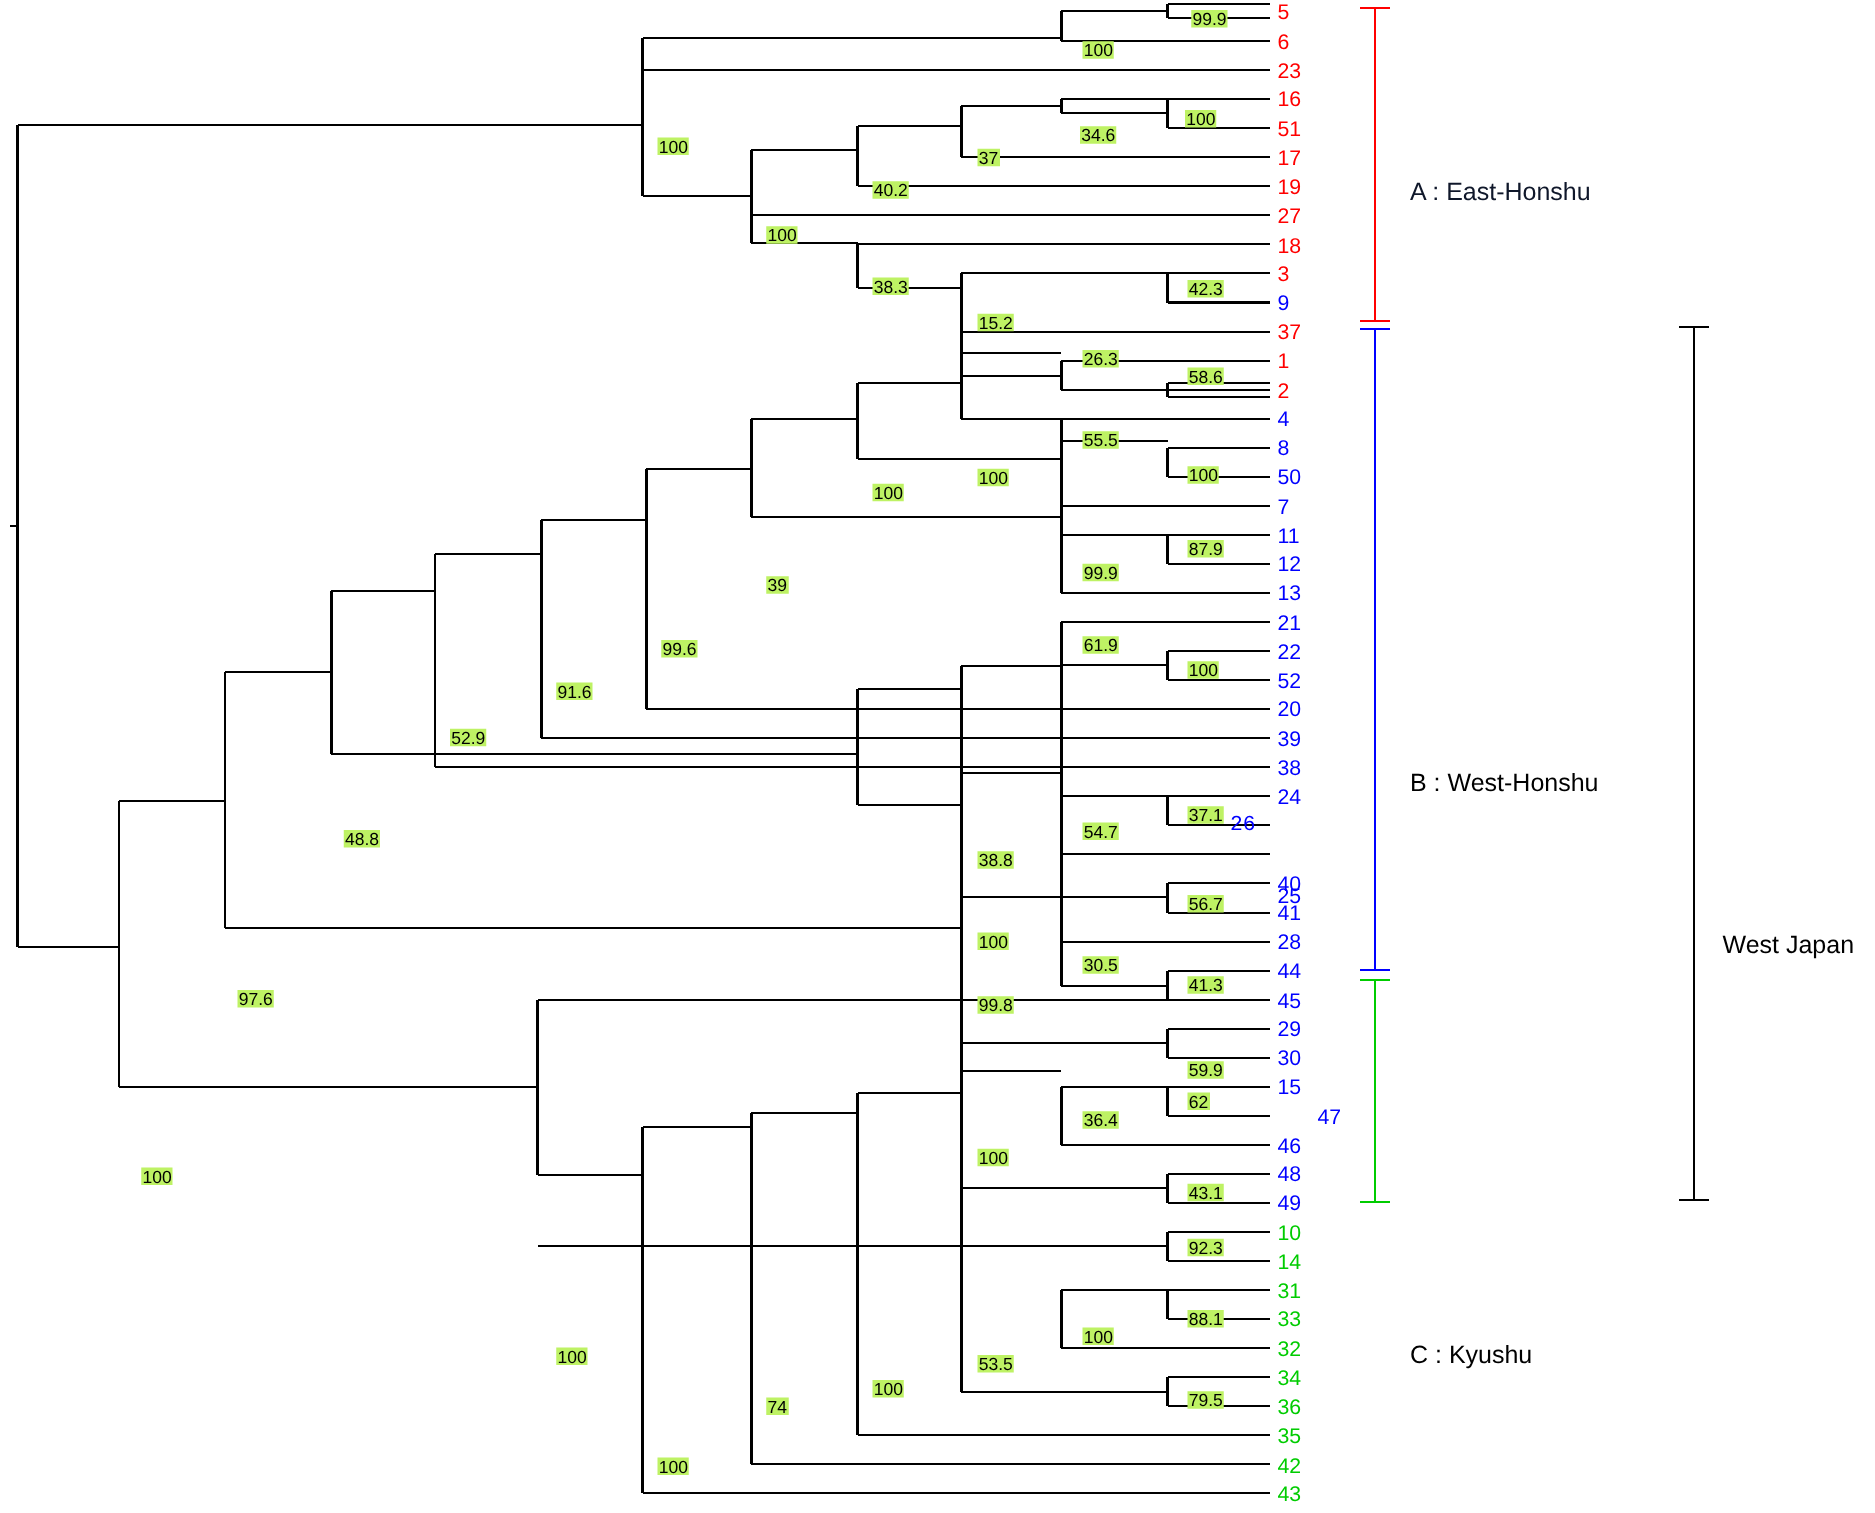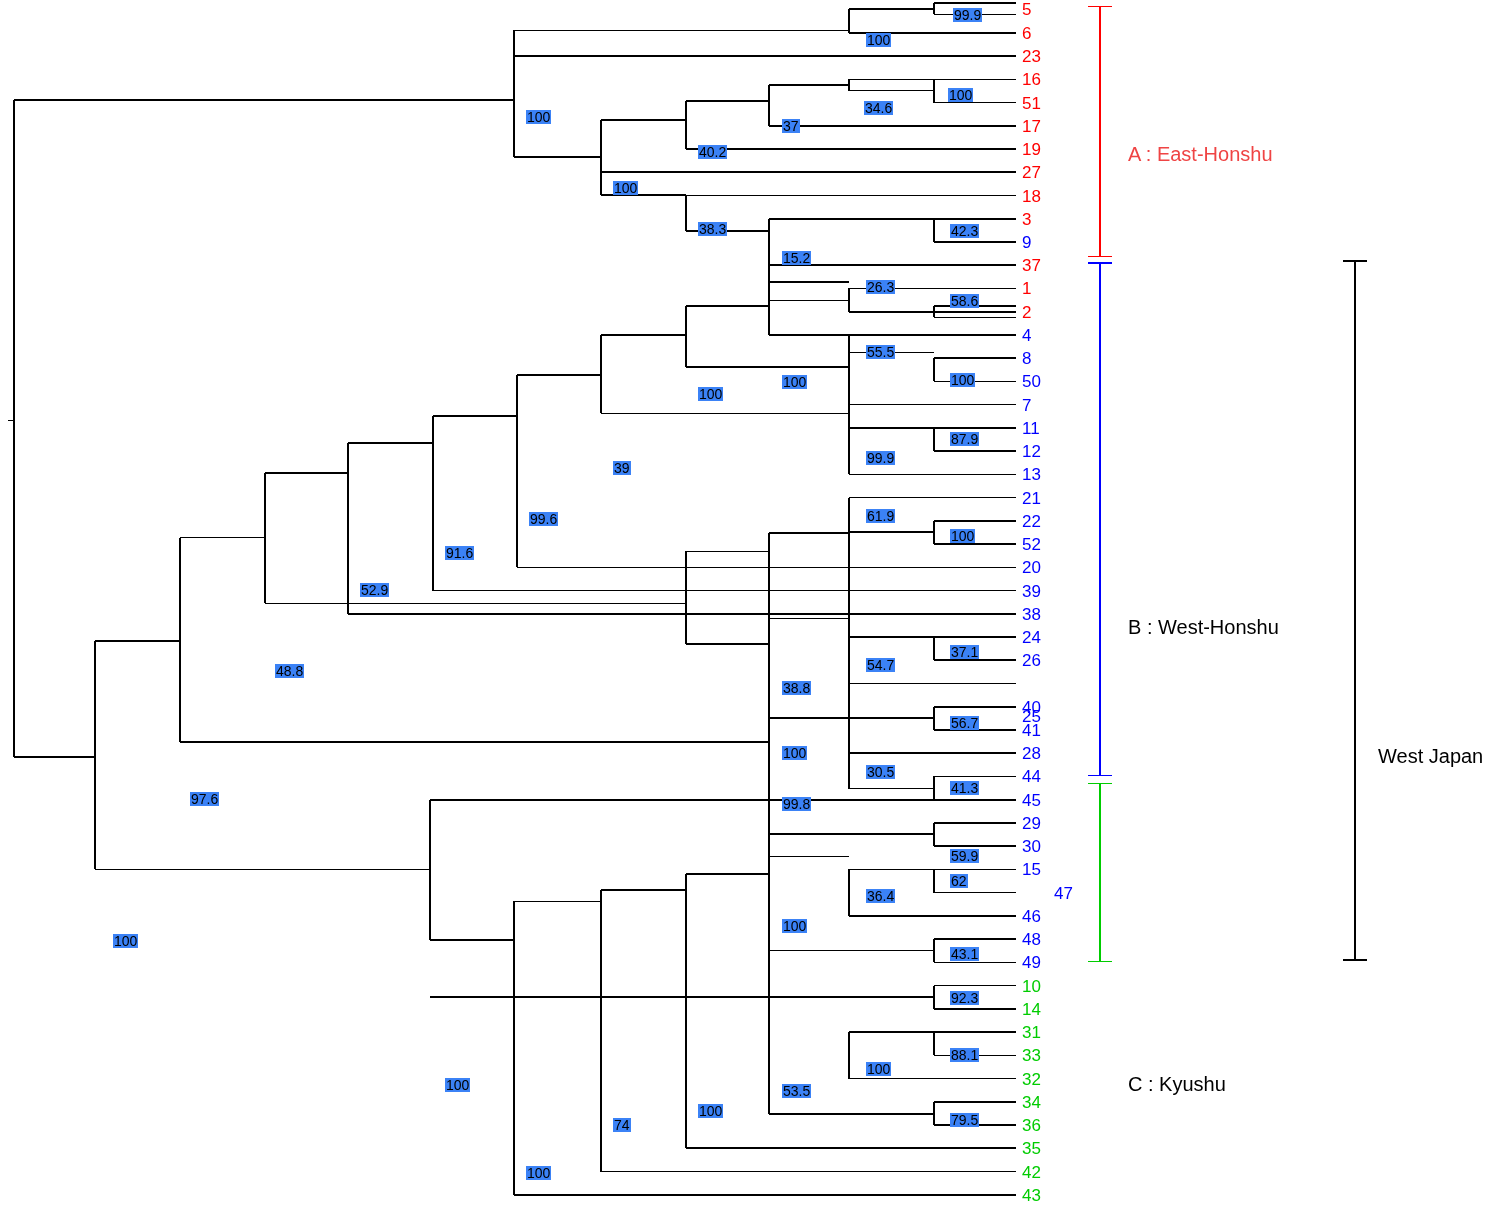--- a/index.html
+++ b/index.html
@@ -2,21 +2,21 @@
 <html><head>
 <meta charset="utf-8">
 <style>
   html,body{margin:0;padding:0;background:#ffffff;}
   body{font-family:"Liberation Sans", sans-serif;}
   #root{position:relative;width:1500px;height:1210px;background:#fff;overflow:hidden;}
   .tip{position:absolute;font-size:17px;line-height:17px;font-weight:400;white-space:nowrap;}
   .tip.red{color:#ff0000;}
   .tip.blue{color:#0000ff;}
   .tip.green{color:#00cc00;}
-  .boot{position:absolute;font-size:14px;line-height:14px;color:#000;background:#3b82f6;padding:0 1px;white-space:nowrap;}
+  .boot{position:absolute;font-size:14px;line-height:14px;color:#000;background:#bef264;padding:0 1px;white-space:nowrap;}
   .grouplabel{position:absolute;font-size:20px;color:#000;white-space:nowrap;}
   svg{position:absolute;left:0;top:0;}
 </style>
 </head>
 <body>
 
 <div id="root">
 
   <svg width="1500" height="1210" viewBox="0 0 1500 1510" preserveAspectRatio="none">
     <g stroke="#000" stroke-width="2" fill="none" shape-rendering="crispEdges">
@@ -279,21 +279,21 @@
       <div class="tip blue" style="left: 1022px; top: 419.907px;">11</div>
       <div class="tip blue" style="left: 1022px; top: 443.146px;">12</div>
       <div class="tip blue" style="left: 1022px; top: 466.384px;">13</div>
       <div class="tip blue" style="left: 1022px; top: 489.623px;">21</div>
       <div class="tip blue" style="left: 1022px; top: 512.861px;">22</div>
       <div class="tip blue" style="left: 1022px; top: 536.099px;">52</div>
       <div class="tip blue" style="left: 1022px; top: 559.338px;">20</div>
       <div class="tip blue" style="left: 1022px; top: 582.576px;">39</div>
       <div class="tip blue" style="left: 1022px; top: 605.815px;">38</div>
       <div class="tip blue" style="left: 1022px; top: 629.053px;">24</div>
-      <div class="tip blue" style="left: 1022px; top: 652.291px;">26</div>
+      <div class="tip blue" style="left: 984px; top: 652.291px; font-family: Liberation Mono, monospace;">26</div>
       <div class="tip blue" style="left: 1022px; top: 675.53px; margin-top: 32px;">25</div>
       <div class="tip blue" style="left: 1022px; top: 698.768px;">40</div>
       <div class="tip blue" style="left: 1022px; top: 722.007px;">41</div>
       <div class="tip blue" style="left: 1022px; top: 745.245px;">28</div>
       <div class="tip blue" style="left: 1022px; top: 768.483px;">44</div>
       <div class="tip blue" style="left: 1022px; top: 791.722px;">45</div>
       <div class="tip blue" style="left: 1022px; top: 814.96px;">29</div>
       <div class="tip blue" style="left: 1022px; top: 838.199px;">30</div>
       <div class="tip blue" style="left: 1022px; top: 861.437px;">15</div>
       <div class="tip blue" style="left: 1022px; top: 884.675px; margin-left: 32px;">47</div>
@@ -357,19 +357,19 @@
       <div class="boot" style="left: 950px; top: 1048px;">88.1</div>
       <div class="boot" style="left: 866px; top: 1062px;">100</div>
       <div class="boot" style="left: 782px; top: 1084px;">53.5</div>
       <div class="boot" style="left: 445px; top: 1078px;">100</div>
       <div class="boot" style="left: 950px; top: 1113px;">79.5</div>
       <div class="boot" style="left: 698px; top: 1104px;">100</div>
       <div class="boot" style="left: 613px; top: 1118px;">74</div>
       <div class="boot" style="left: 526px; top: 1166px;">100</div>
     </div>
   <div id="glabels">
-      <div class="grouplabel" style="left: 1128px; top: 143px; color: #ef4444;">A : East-Honshu</div>
+      <div class="grouplabel" style="left: 1128px; top: 143px; color: #0f172a;">A : East-Honshu</div>
       <div class="grouplabel" style="left: 1128px; top: 616px; color: rgb(0, 0, 0);">B : West-Honshu</div>
       <div class="grouplabel" style="left: 1128px; top: 1073px; color: rgb(0, 0, 0);">C : Kyushu</div>
       <div class="grouplabel" style="left: 1378px; top: 745px; color: rgb(0, 0, 0);">West Japan</div>
     </div>
 
 </div>
 
 </body></html>

